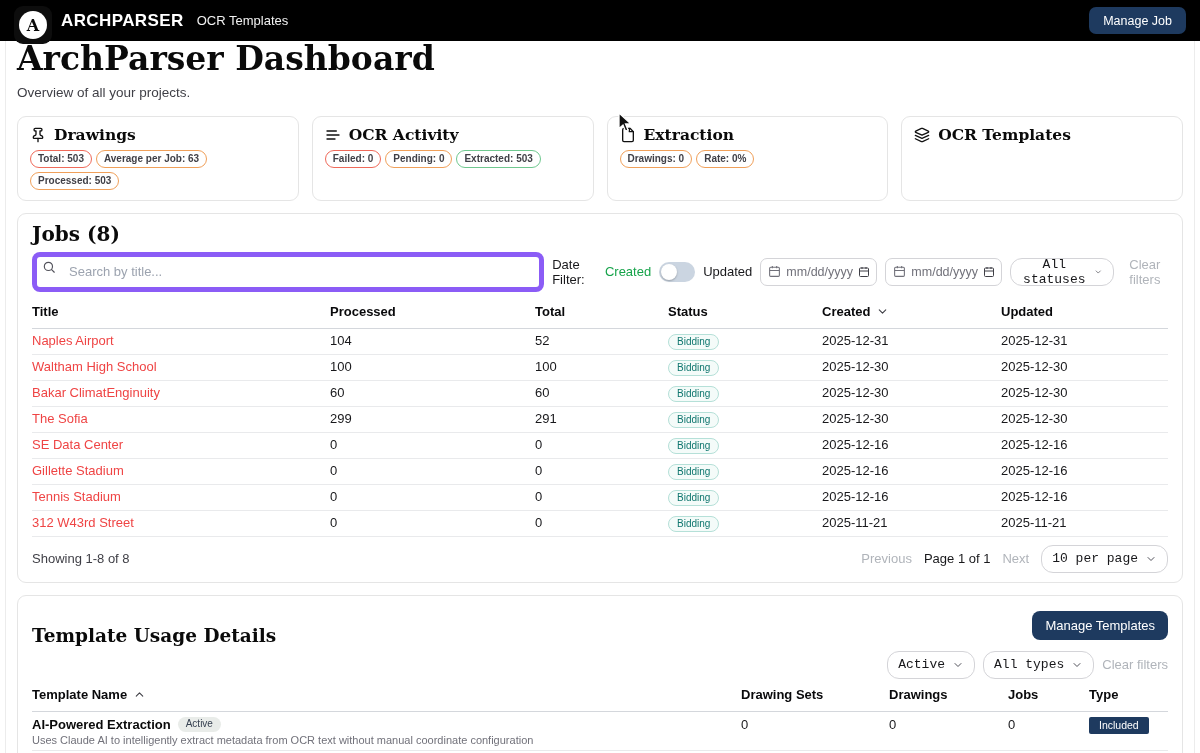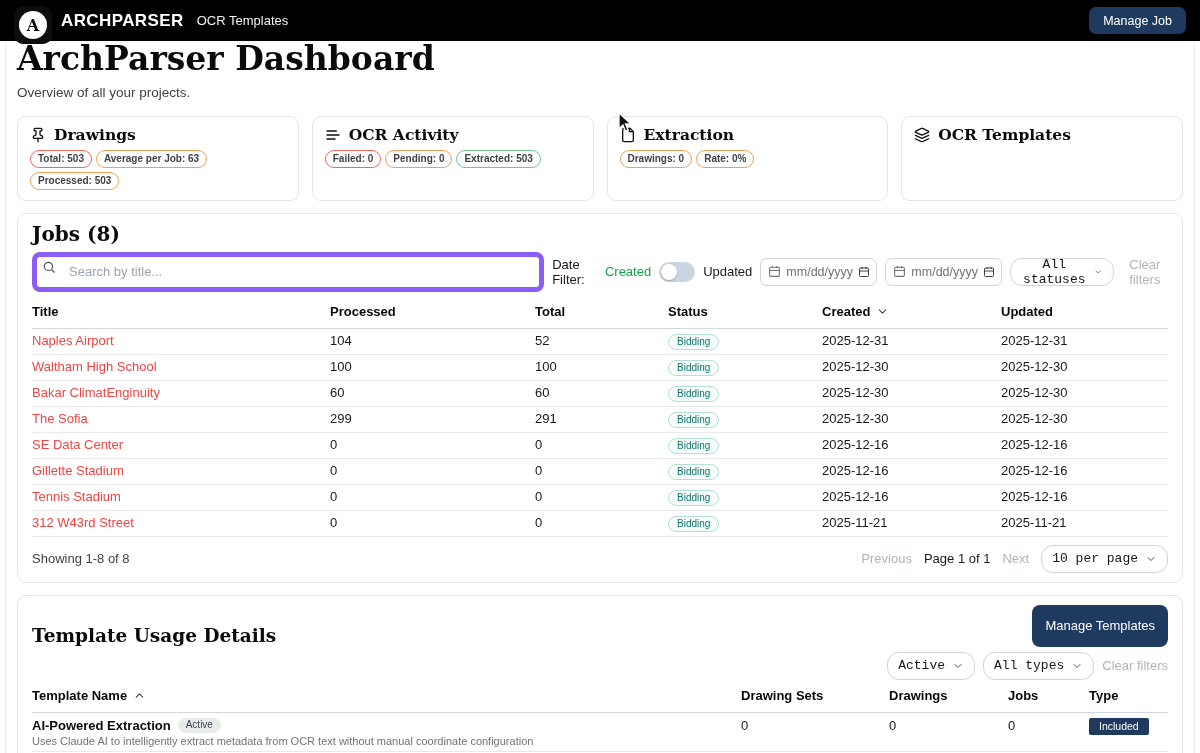--- a/index.html
+++ b/index.html
@@ -90,21 +90,21 @@
   
   .jobs-footer { display:flex; align-items:center; margin-top:8px; }
   .showing { font-size:13px; color:#3f3f46; }
   .pager { margin-left:auto; display:flex; align-items:center; gap:12px; }
   .page-info { font-size:13px; color:#18181b; }
 
   
   .tpl-title-row { display:flex; align-items:center; }
   .tpl-title { font-family:"DejaVu Serif", serif; font-weight:bold; font-size:18.5px;
     line-height:21px; color:#0a0a0a;margin-top:20px; }
-  .navy-btn { margin-left:auto; background:#1e3a5f; color:#fff; border:none; height:42px;
+  .navy-btn { margin-left:auto; background:#1e3a5f; color:#fff; border:none; height:29px;
     padding:0 13px; border-radius:8px; font-size:13px; cursor:pointer;
     font-family:"Liberation Sans", sans-serif; }
   .tpl-filter-row { display:flex; align-items:center; justify-content:flex-end; gap:8px; margin-top:5px; }
   .tpl-table { margin-top:8px; }
   .tpl-table td { padding:5px 0 4px; vertical-align:top; }
   .name-line { display:flex; align-items:center; gap:7px; }
   .tpl-name { font-weight:bold; font-size:13px; line-height:15px; color:#0a0a0a; }
   .tag { font-size:10px; line-height:12px; padding:1.5px 8px; border-radius:999px; color:#374151; }
   .tag.t-active  { background:#e9ece9; }
   .tag.t-default { background:#e4e4e7; }

